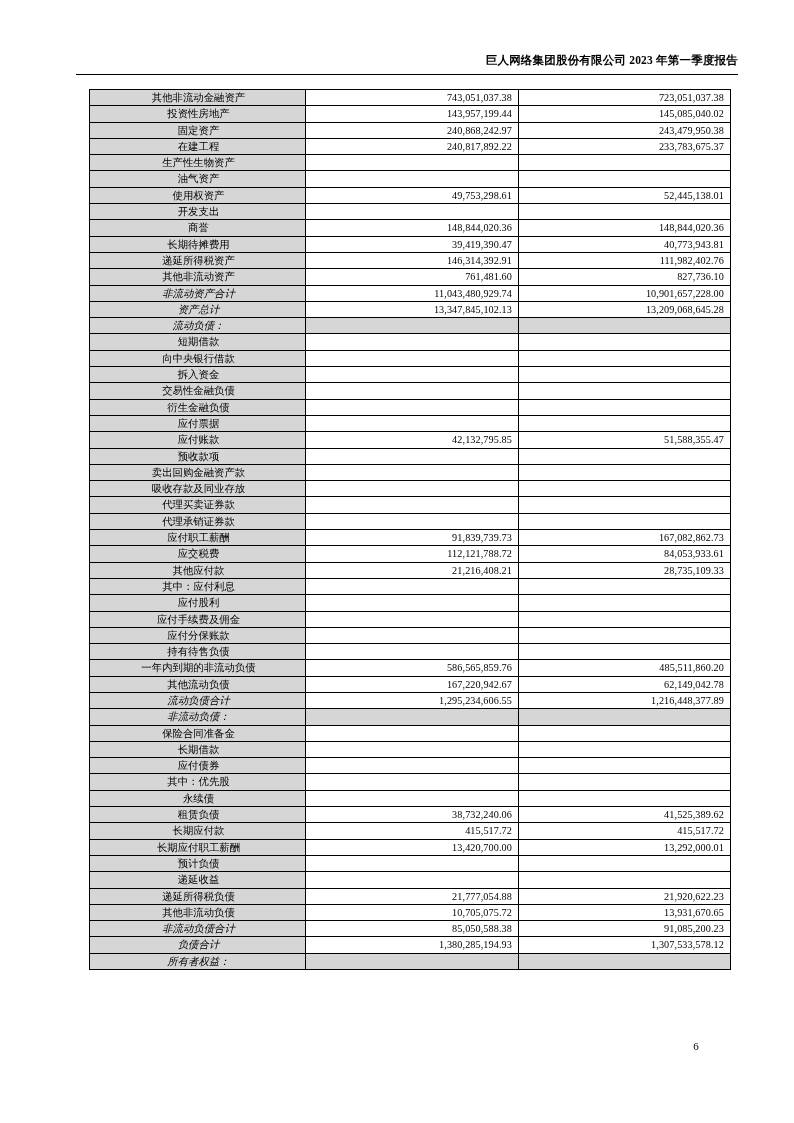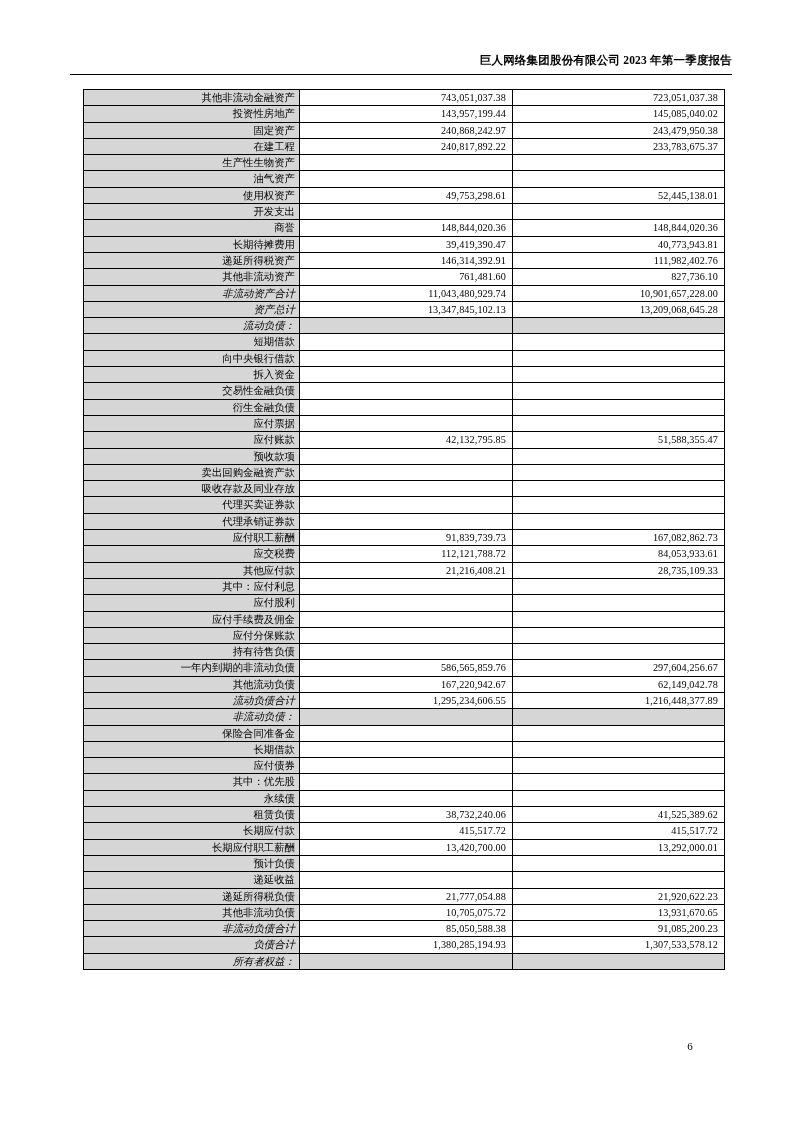--- a/index.html
+++ b/index.html
@@ -11,21 +11,21 @@
     width: 794px;
     height: 1123px;
     position: relative;
     font-family: "Liberation Serif", "DejaVu Serif", serif;
     color: #000000;
     overflow: hidden;
   }
 
   .page {
     position: absolute;
-    left: 2px; top: 0;
+    left: 8px; top: 0;
     width: 638px;
     height: 1123px;
     padding-left: 16px;
   }
 
   
   .doc-header {
     position: absolute;
     left: 68px;
     top: 52px;
@@ -66,21 +66,21 @@
     padding: 0 4px 0 0;
     line-height: 15.3px;
     vertical-align: middle;
     overflow: hidden;
     white-space: nowrap;
     font-size: 10.2px;
   }
 
   td.lbl {
     background: #d6d6d6;
-    text-align: right;
+    text-align: center;
     padding-left: 6px;
     font-size: 10.4px;
   }
   td.val {
     background: #ffffff;
     text-align: right;
     padding-right: 6px;
     font-family: "Liberation Serif", "DejaVu Serif", serif;
     letter-spacing: 0.1px;
   }
@@ -289,21 +289,21 @@
           <td class="val"></td>
         </tr>
         <tr>
           <td class="lbl ind1">持有待售负债</td>
           <td class="val"></td>
           <td class="val"></td>
         </tr>
         <tr>
           <td class="lbl ind1">一年内到期的非流动负债</td>
           <td class="val">586,565,859.76</td>
-          <td class="val">297,604,256.67</td>
+          <td class="val">485,511,860.20</td>
         </tr>
         <tr>
           <td class="lbl ind1">其他流动负债</td>
           <td class="val">167,220,942.67</td>
           <td class="val">62,149,042.78</td>
         </tr>
         <tr>
           <td class="lbl ind0">流动负债合计</td>
           <td class="val">1,295,234,606.55</td>
           <td class="val">1,216,448,377.89</td>

